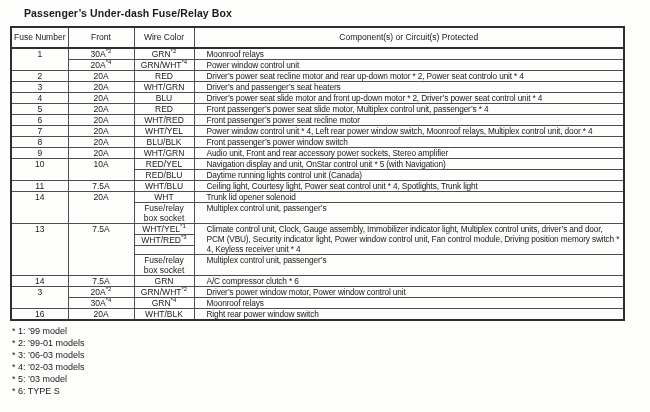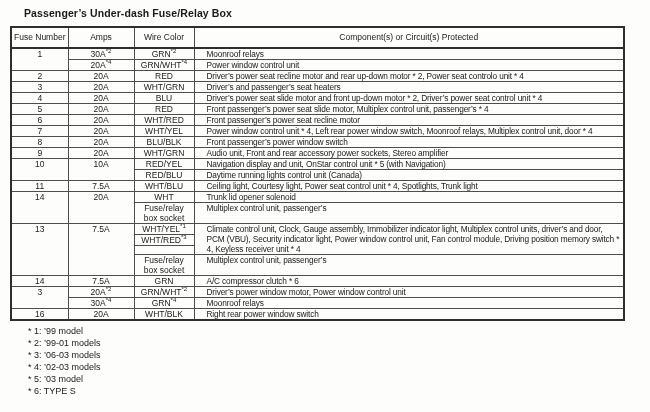--- a/index.html
+++ b/index.html
@@ -56,42 +56,42 @@
     line-height: 10px;
     padding: 0 2px;
   }
   sup {
     font-size: 6px;
     line-height: 0;
     vertical-align: super;
     letter-spacing: 0;
   }
   .footnotes {
-    margin: 4px 0 0 20px;
+    margin: 4px 0 0 4px;
     font-size: 9px;
     line-height: 12px;
   }
 </style>
 </head>
 <body>
 
 <div class="page">
   <div class="title">Passenger’s Under-dash Fuse/Relay Box</div>
 
   <table class="fuse-table">
     <colgroup>
       <col style="width:57px">
         <col style="width:66px">
         <col style="width:60px">
         <col style="width:430px">
     </colgroup>
     <thead>
       <tr>
         <th>Fuse Number</th>
-        <th>Amps</th>
+        <th>Front</th>
         <th>Wire Color</th>
         <th>Component(s) or Circuit(s) Protected</th>
       </tr>
     </thead>
     <tbody>
         <tr>
           <td class="c" rowspan="2">1</td>
           <td class="c">30A<sup>*2</sup></td>
           <td class="c">GRN<sup>*2</sup></td>
           <td class="comp">Moonroof relays</td>

